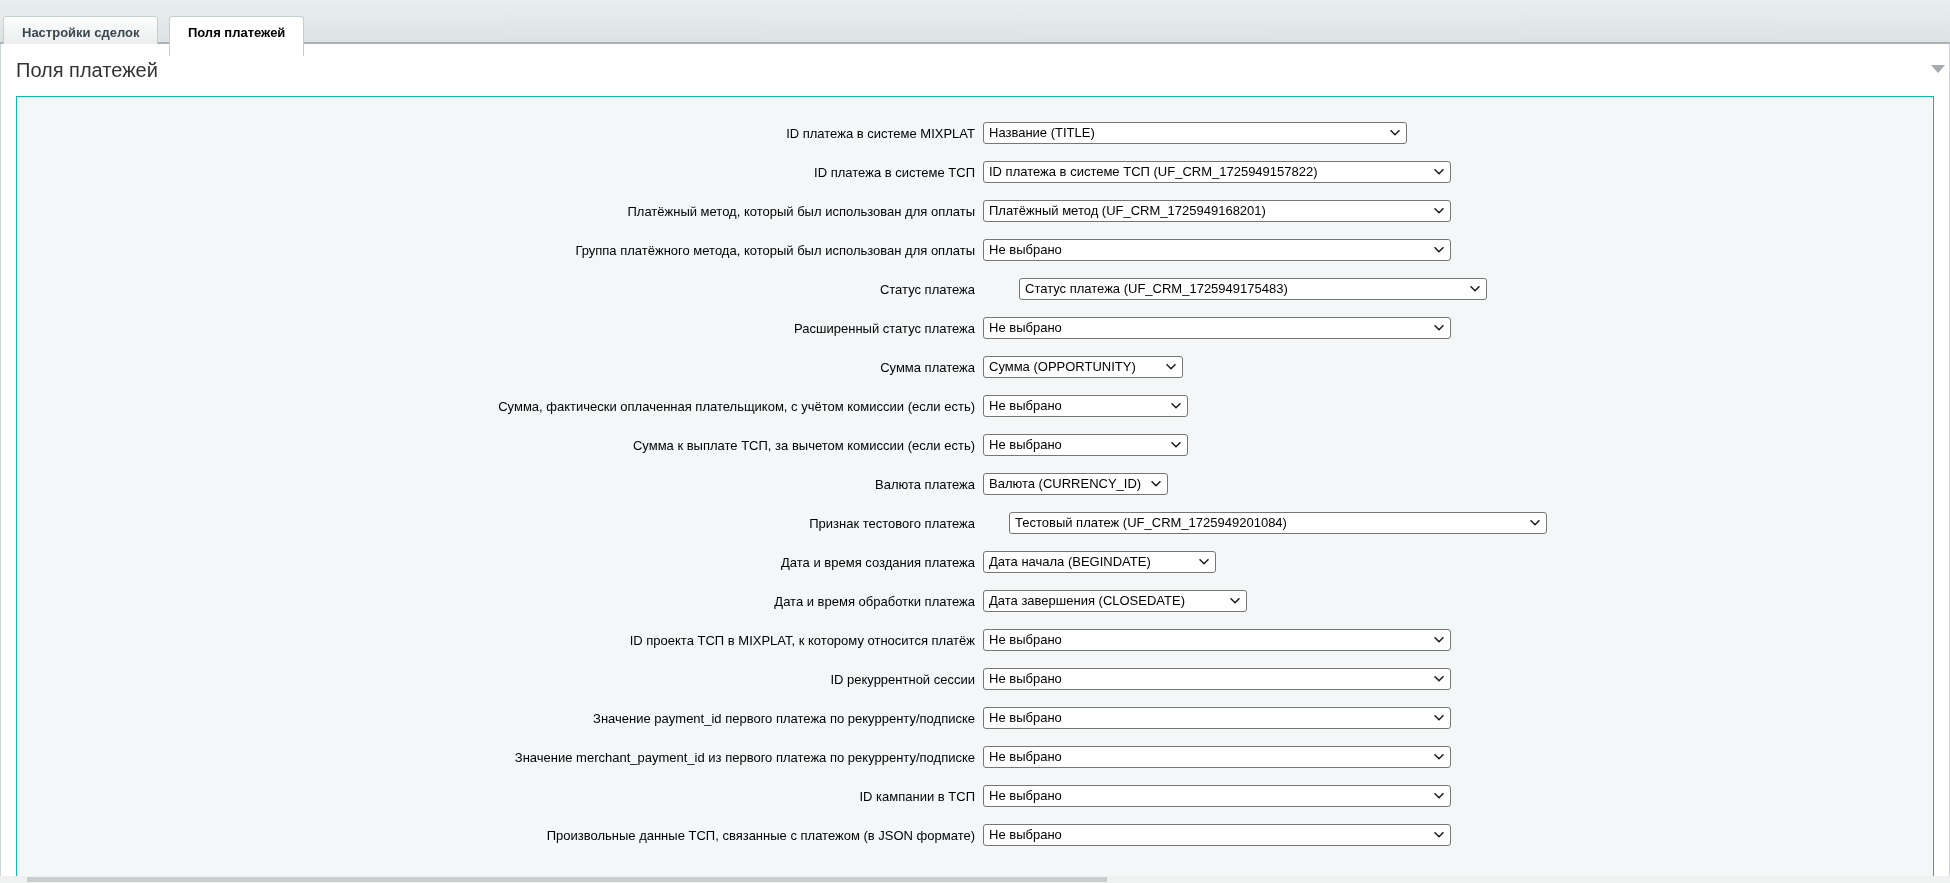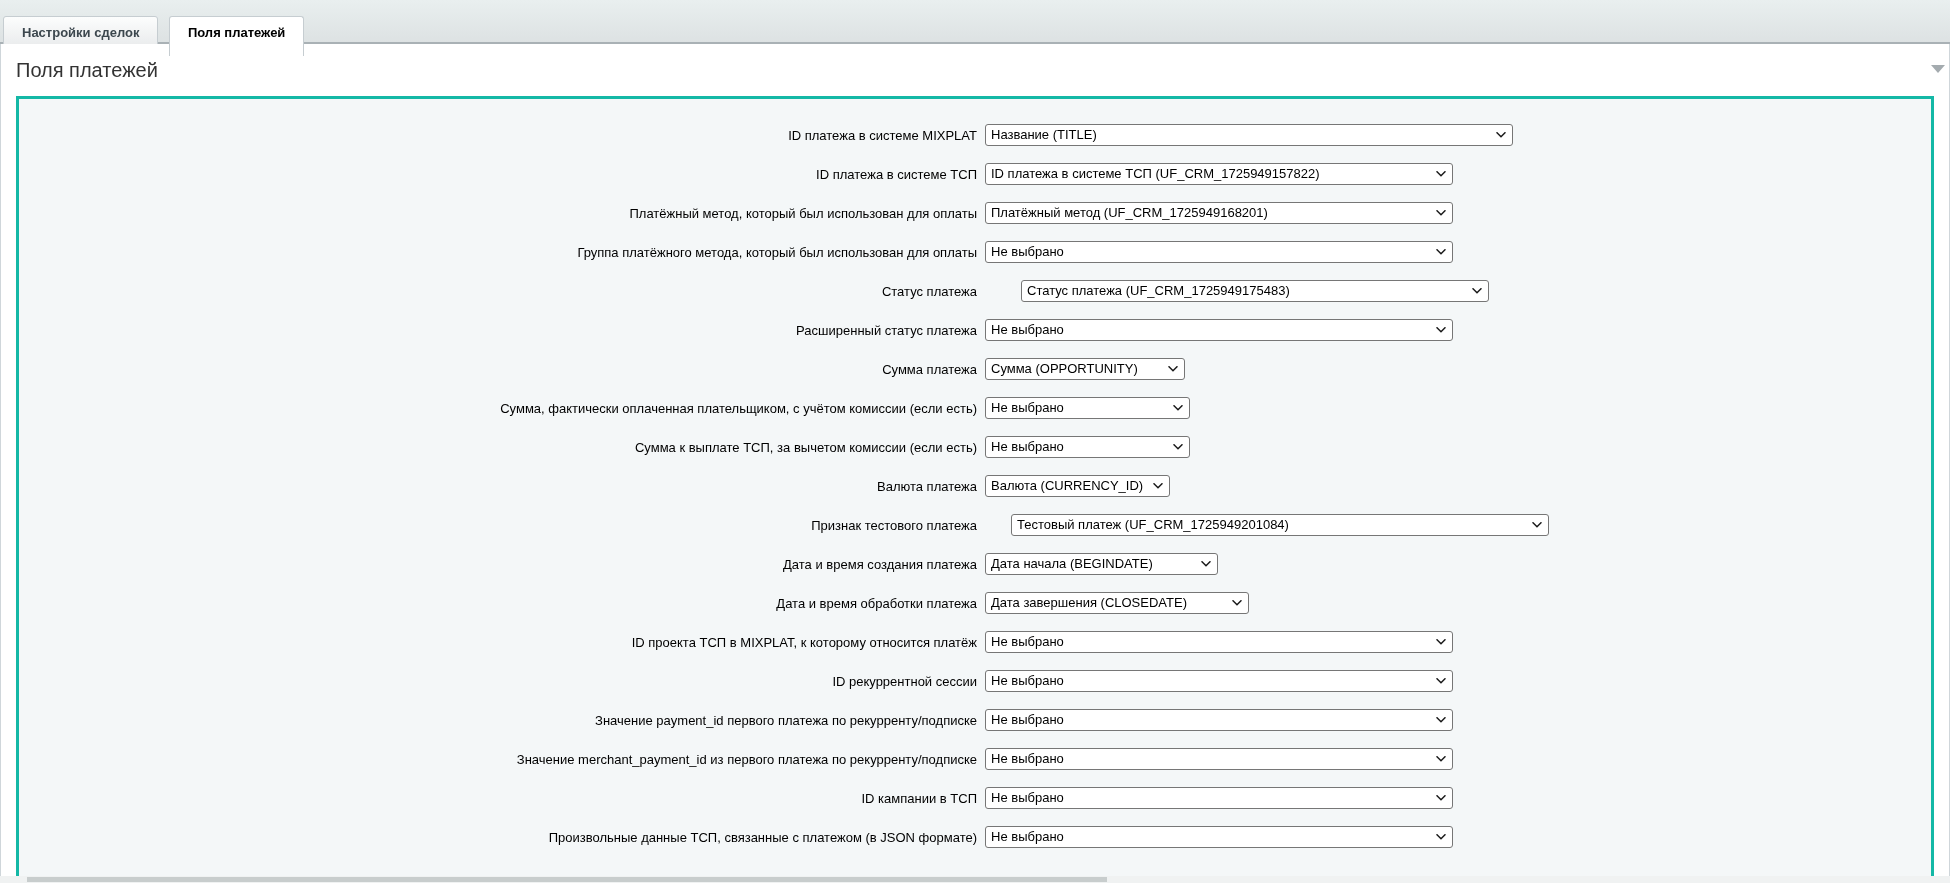--- a/index.html
+++ b/index.html
@@ -69,21 +69,21 @@
     width: 0; height: 0;
     border-left: 7px solid transparent;
     border-right: 7px solid transparent;
     border-top: 8px solid #a4abaf;
     cursor: pointer;
   }
 
   
   .panel {
     background: #f4f7f8;
-    border: 3px solid #14b8a6;
+    border: 1px solid #14b8a6;
     height: calc(100% - 52px);
     padding-top: 25px;
     overflow: hidden;
   }
   .form-row {
     display: flex;
     align-items: center;
     height: 22px;
     margin-bottom: 17px;
   }
@@ -155,21 +155,21 @@
 
   <div class="section-header">
     <div class="section-title">Поля платежей</div>
     <div class="collapse-arrow"></div>
   </div>
 
   <div class="panel">
     <div id="rows">
   <div class="form-row">
     <label class="row-label">ID платежа в системе MIXPLAT</label>
-    <span class="select-wrap" style="width: 528px;">
+    <span class="select-wrap" style="width: 424px;">
       <select><option>Название (TITLE)</option></select>
       <span class="chevron">
         <svg width="10" height="6" viewBox="0 0 10 6">
           <path d="M1 0.7 L5 4.7 L9 0.7" stroke="#1a1a1a" stroke-width="1.5" fill="none" stroke-linecap="round"></path>
         </svg>
       </span>
     </span>
   </div>
 
   <div class="form-row">

